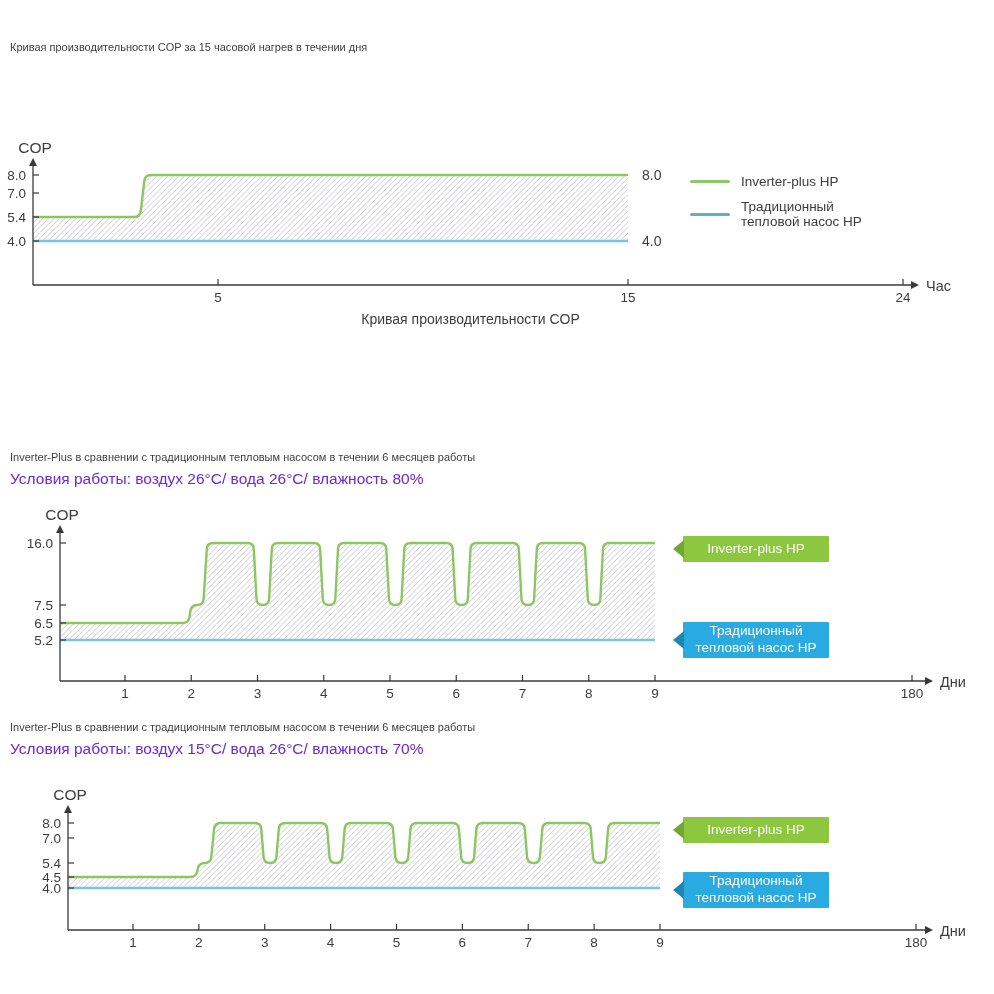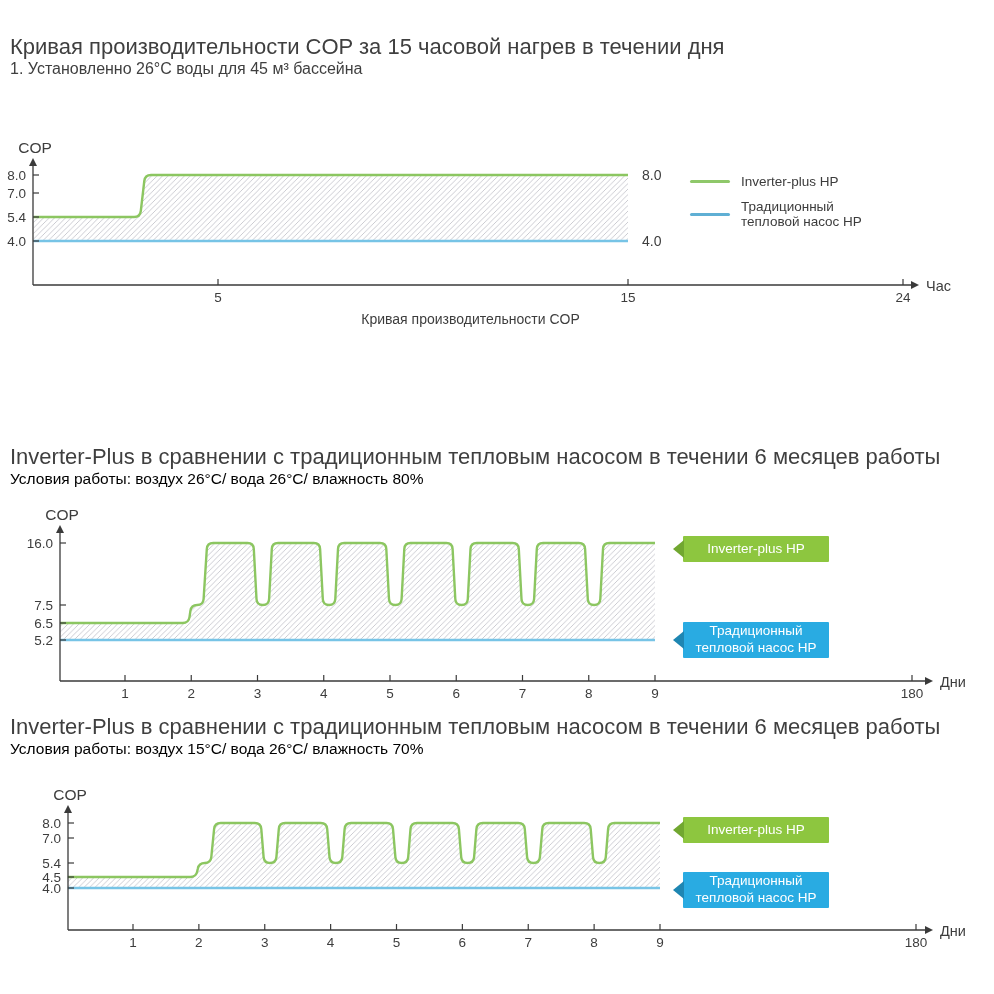--- a/index.html
+++ b/index.html
@@ -1,23 +1,23 @@
 <!DOCTYPE html>
 <html><head>
 <meta charset="utf-8">
 <style>
   html,body{margin:0;padding:0;}
   body{
     width:994px;height:994px;background:#ffffff;position:relative;overflow:hidden;
     font-family:"Liberation Sans",sans-serif;color:#414141;
   }
   .tblock{position:absolute;left:10px;}
-  .title-main{font-size:22px;line-height:22px;color:#3f3f3f;text-align:right;}
+  .title-main{font-size:11px;line-height:22px;color:#3f3f3f;text-align:right;}
   .title-note{font-size:16px;line-height:22px;color:#3f3f3f;}
-  .title-sub{font-size:15.5px;line-height:22px;color:#000000;}
+  .title-sub{font-size:15.5px;line-height:22px;color:#6d28d9;}
   .chart{position:absolute;left:0;}
   .chart svg text{font-family:"Liberation Sans",sans-serif;}
   .caption{position:absolute;left:33px;width:875px;text-align:center;font-size:14px;color:#3d3d3d;}
   
   .legend{position:absolute;left:690px;top:39px;font-size:13.5px;color:#3c3c3c;}
   .lrow{display:flex;align-items:center;gap:11px;margin-bottom:10px;}
   .lswatch{width:40px;height:3px;border-radius:2px;flex:0 0 auto;}
   .lswatch.green{background:#8FC86A;}
   .lswatch.blue{background:#5FAFD4;}
   .llabel{line-height:15px;}
@@ -31,21 +31,20 @@
   .tag-green{background:#8DC63F;}
   .tag-green::before{border-right-color:#71A730;}
   .tag-blue{background:#29ABE2;}
   .tag-blue::before{border-right-color:#1E86B2;}
 </style>
 </head>
 <body>
 
 <div class="tblock" style="top:36px;">
   <div class="title-main">Кривая производительности COP за 15 часовой нагрев в течении дня</div>
-  <div class="title-note">1. Установленно 26°C воды для 45 м³ бассейна</div>
 </div>
 
 <div class="chart" id="chart1" style="top:135px;">
   <div class="legend">
     <div class="lrow">
       <span class="lswatch green"></span>
       <span class="llabel">Inverter-plus HP</span>
     </div>
     <div class="lrow">
       <span class="lswatch blue"></span>

